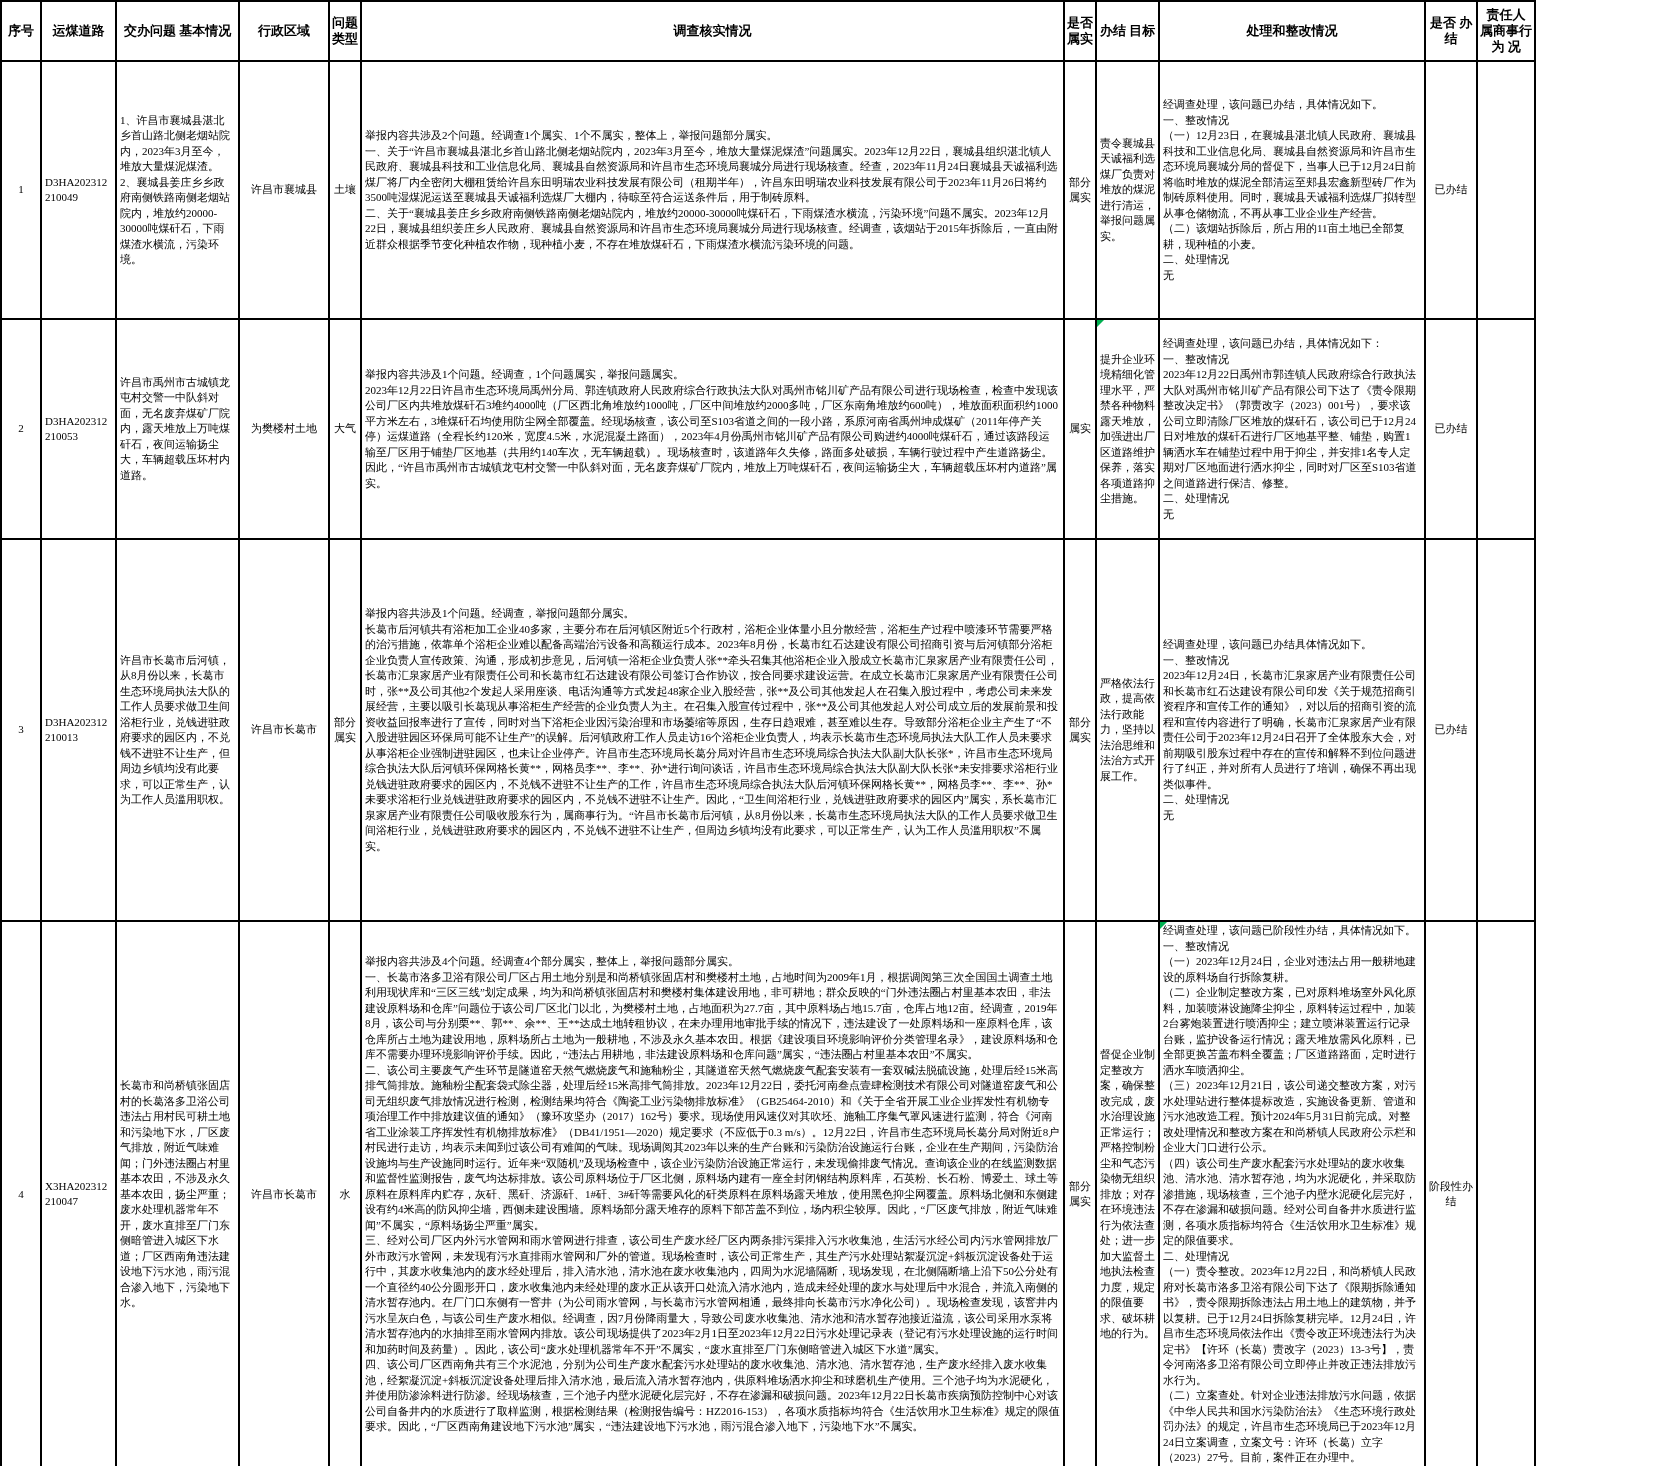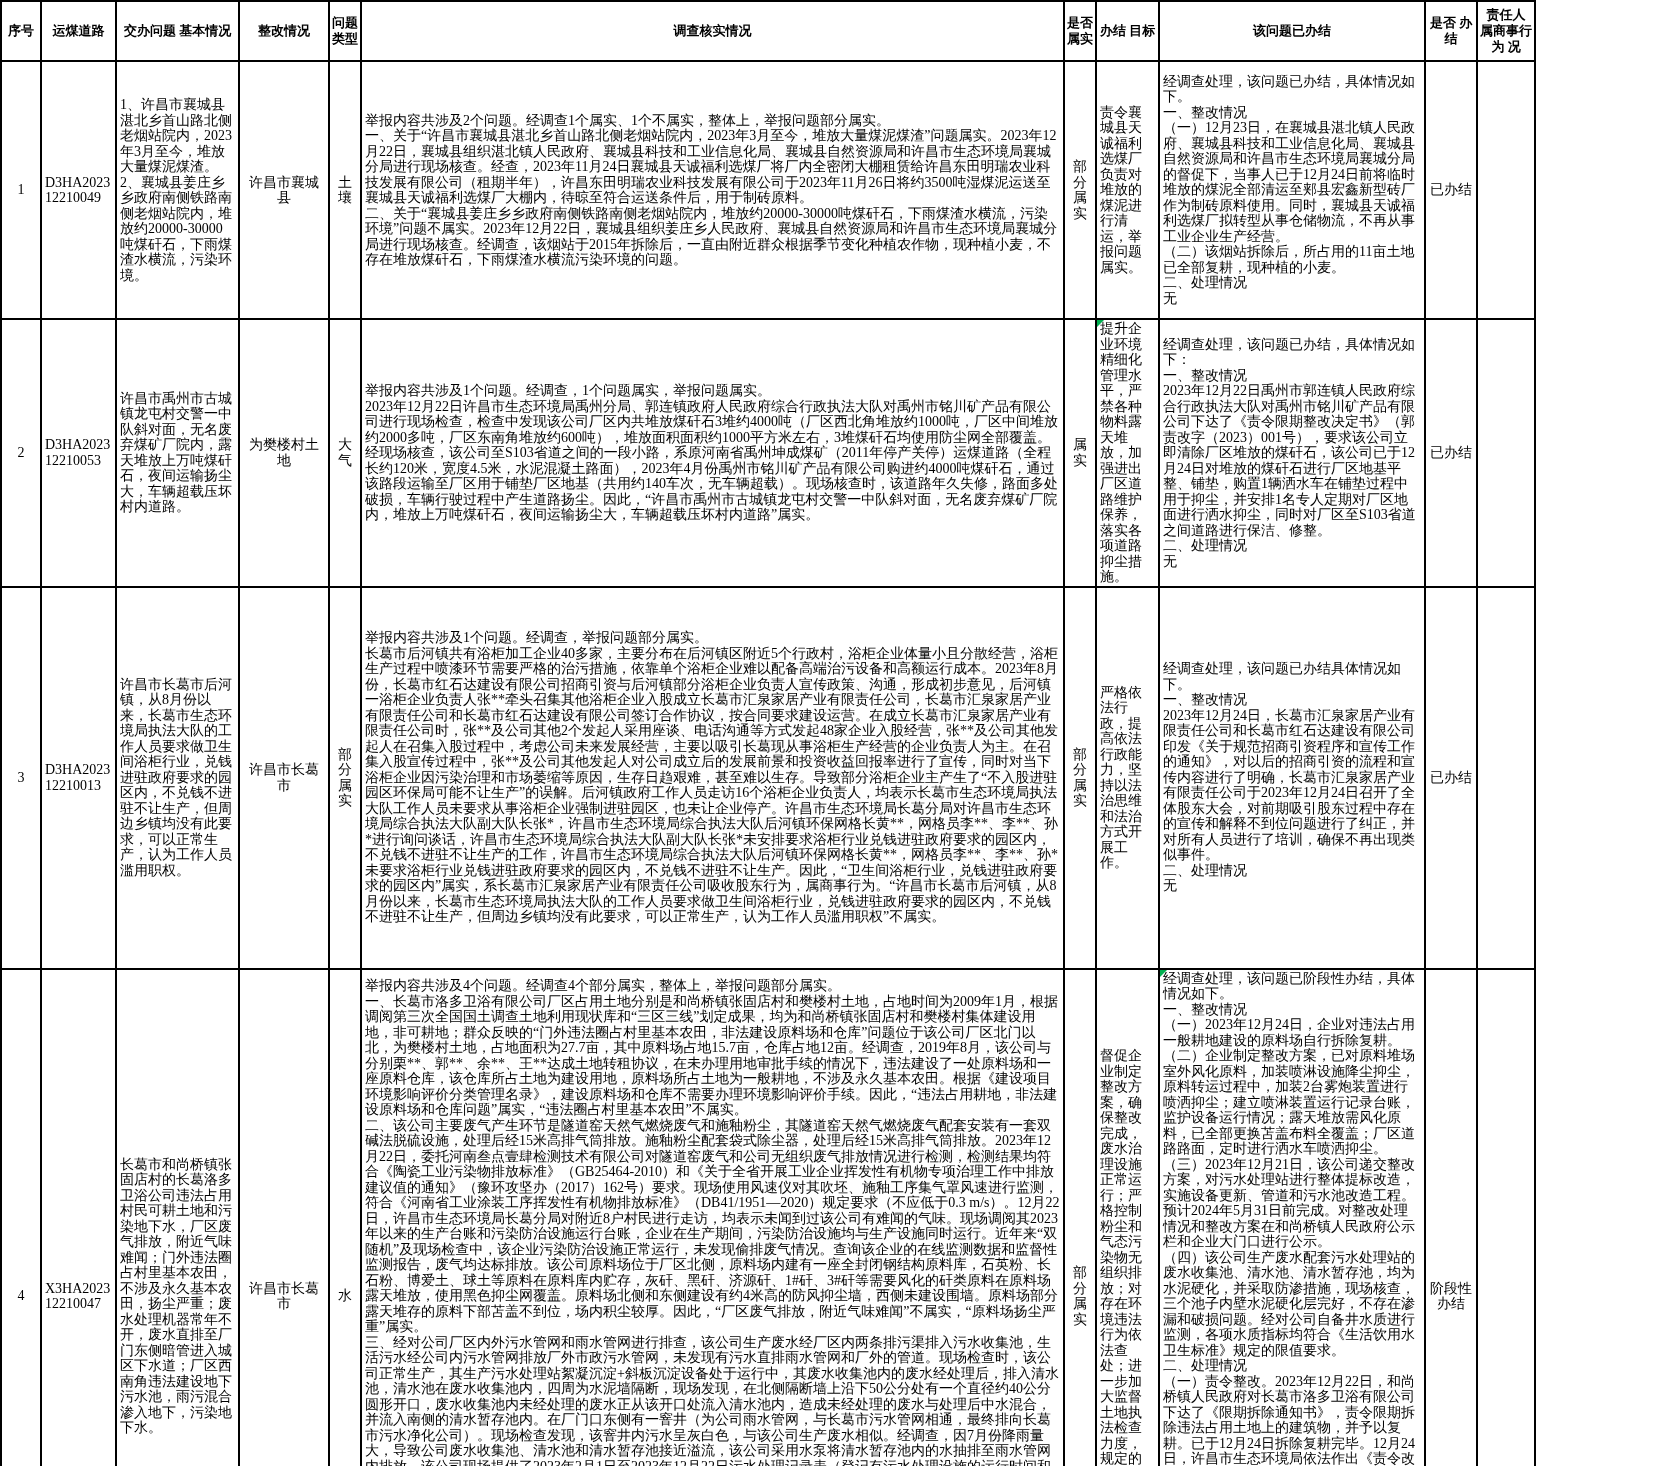--- a/index.html
+++ b/index.html
@@ -1,19 +1,19 @@
 <!DOCTYPE html>
 <html><head>
 <meta charset="utf-8">
 <style>
   html,body{margin:0;padding:0;background:#ffffff;}
   body{width:1679px;min-height:1466px;font-family:"Liberation Serif","DejaVu Serif",serif;color:#000;}
   table.sheet{border-collapse:collapse;table-layout:fixed;border:2px solid #000;margin:0;}
   .sheet th,.sheet td{border:2px solid #000;padding:1px 3px;overflow:hidden;vertical-align:middle;
-    font-size:14px;line-height:15.5px;}
+    font-size:11px;line-height:15.5px;}
   .sheet th{font-size:13px;font-weight:bold;text-align:center;line-height:16px;padding:1px 2px;}
   .sheet td{position:relative;}
   .sheet td span.txt{white-space:pre-wrap;}
   
   col.w-index{width:40px}
   col.w-case_no{width:75px}
   col.w-problem{width:123px}
   col.w-region{width:90px}
   col.w-type{width:32px}
   col.w-investigation{width:703px}
@@ -52,29 +52,29 @@
     <col class="w-handling">
       <col class="w-closed">
       <col class="w-accountability">
   </colgroup>
   <thead>
     <tr class="hrow">
       <th><span class="txt">序号</span></th>
       <th><span class="txt">运煤道路</span></th>
       <th><span class="txt">交办问题
 基本情况</span></th>
-      <th><span class="txt">整改情况</span></th>
+      <th><span class="txt">行政区域</span></th>
       <th><span class="txt">问题
 类型</span></th>
       <th><span class="txt">调查核实情况</span></th>
       <th><span class="txt">是否
 属实</span></th>
       <th><span class="txt">办结
 目标</span></th>
-      <th><span class="txt">该问题已办结</span></th>
+      <th><span class="txt">处理和整改情况</span></th>
       <th><span class="txt">是否
 办结</span></th>
       <th><span class="txt">责任人
 属商事行为
 况</span></th>
     </tr>
   </thead>
   <tbody>
       <tr class="r0">
         <td class="c-index"><span class="txt">1</span></td>

